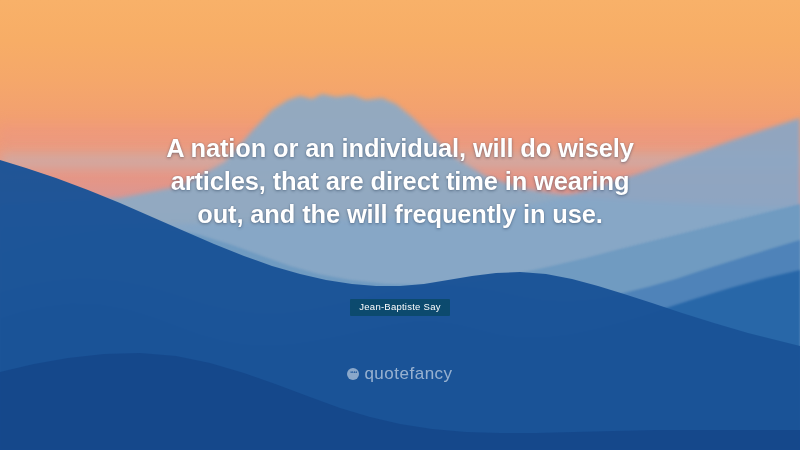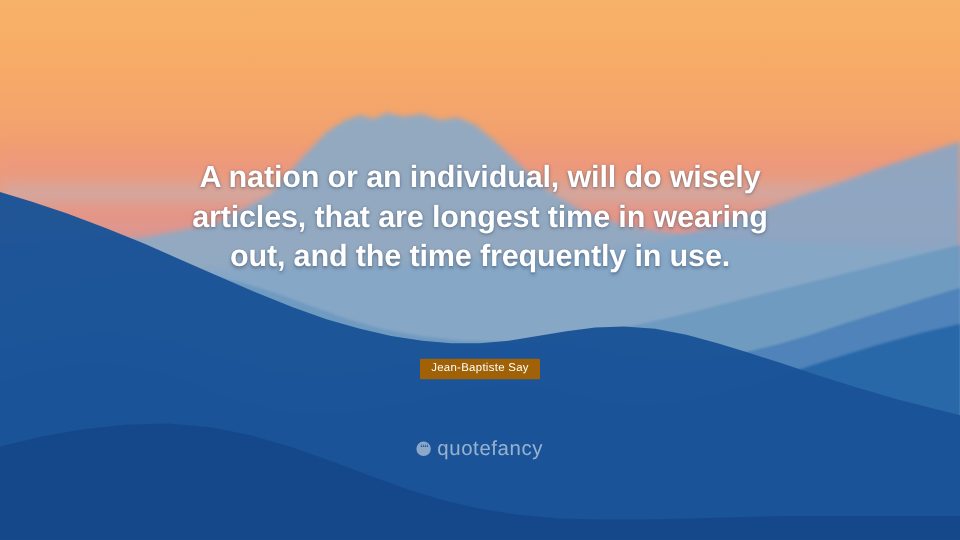--- a/index.html
+++ b/index.html
@@ -104,21 +104,21 @@
   
   .author-wrap {
     position: absolute;
     left: 0;
     right: 0;
     top: 296px;
     text-align: center;
   }
   .author-badge {
     display: inline-block;
-    background: #a16207;
+    background: #0c4a6e;
     color: #ffffff;
     font-size: 9.5px;
     font-weight: normal;
     letter-spacing: 0.25px;
     padding: 3px 9px 4px 9px;
     border-radius: 1px;
     line-height: 1;
   }
 
   
@@ -212,22 +212,22 @@
 
   <svg class="layer" viewBox="0 0 800 450" width="800" height="450" preserveAspectRatio="none">
     <path d="M0,372 L34,364 L68,358 L104,354 L140,353 L176,356 L210,363 L244,373
              L278,385 L310,397 L340,408 L370,417 L400,424 L432,429 L466,432
              L500,433 L536,433 L574,432 L614,431 L656,430 L700,430 L750,430
              L800,430 L800,450 L0,450 Z" fill="#14478a" opacity="0.88"></path>
   </svg>
 
   <div class="quote-block">
     <div class="quote-line">A nation or an individual, will do wisely</div>
-    <div class="quote-line">articles, that are longest time in wearing</div>
-    <div class="quote-line">out, and the time frequently in use.</div>
+    <div class="quote-line">articles, that are direct time in wearing</div>
+    <div class="quote-line">out, and the will frequently in use.</div>
   </div>
 
   <div class="author-wrap">
     <span class="author-badge">Jean-Baptiste Say</span>
   </div>
 
   <div class="watermark">
     <span class="wm-badge">
       <span>““</span>
     </span>

